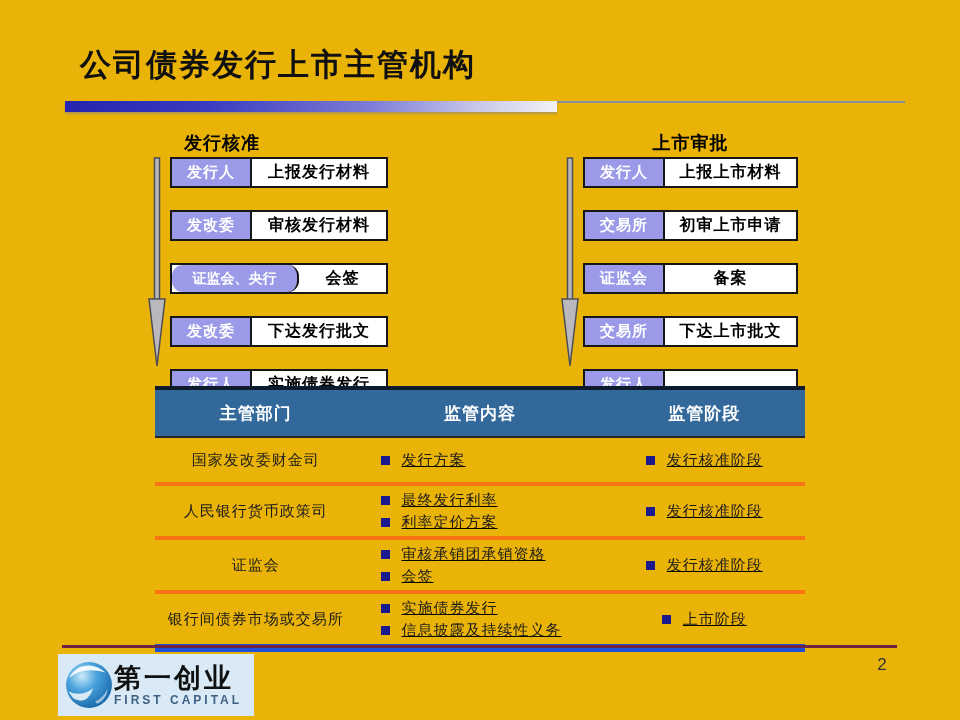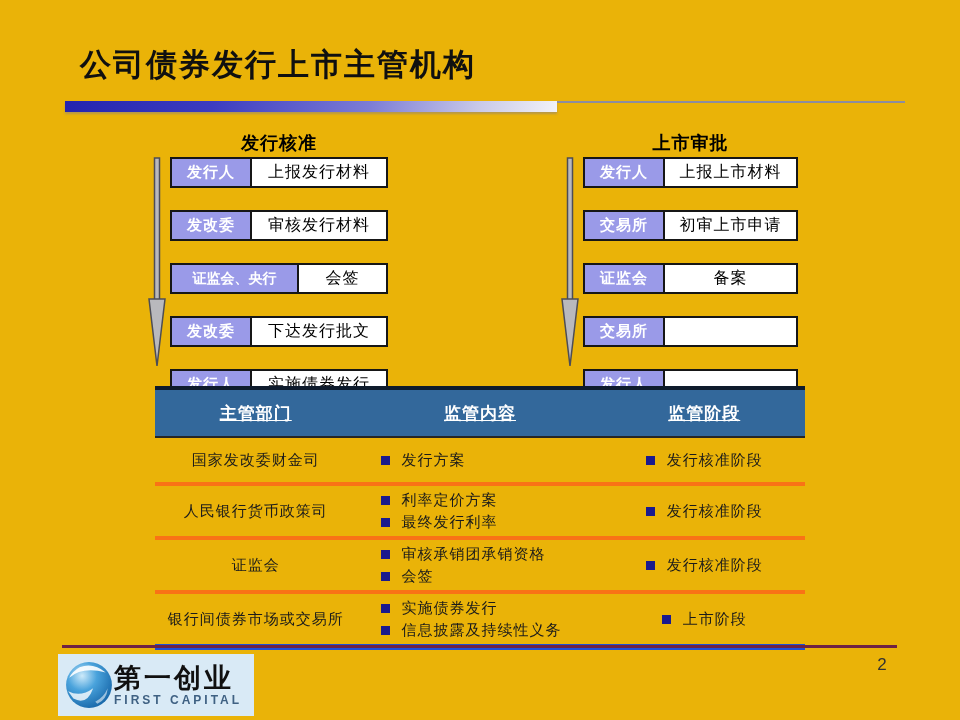--- a/index.html
+++ b/index.html
@@ -19,60 +19,60 @@
   }
   .title-bar{
     position:absolute;left:65px;top:101px;width:492px;height:11px;
     background:linear-gradient(100deg,#2424ae 0%,#3c3cc0 30%,#7d7dd6 62%,#c9c9e8 84%,#f2f2f7 100%);
     box-shadow:0 2px 2px rgba(120,120,150,.45);
   }
   
   .fc-title{
     position:absolute;top:131px;font-size:18px;font-weight:bold;color:#000;letter-spacing:1px;
   }
-  .fc-title.left{left:170px;width:218px;text-align:center;}
+  .fc-title.left{left:184px;width:218px;text-align:left;}
   .fc-title.right{left:583px;width:215px;text-align:center;}
   .flow-arrow{position:absolute;top:156px;width:22px;height:212px;}
   .flow-arrow.left{left:146px;}
   .flow-arrow.right{left:559px;}
   .fc-steps{
     position:absolute;top:157px;display:flex;flex-direction:column;gap:22px;
   }
   .fc-steps.left{left:170px;width:218px;}
   .fc-steps.right{left:583px;width:215px;}
   .fc-row{
     display:flex;height:31px;box-sizing:border-box;
     border:2px solid #161616;background:#fff;
   }
   .fc-actor{
     width:78px;flex:0 0 auto;background:#9a9ae8;color:#ffffff;
     border-right:2px solid #161616;
     display:flex;align-items:center;justify-content:center;
     font-weight:bold;font-size:15px;letter-spacing:1px;
   }
-  .fc-actor.wide{width:125px;font-size:14px;letter-spacing:0;}
+  .fc-actor.wide{width:125px;font-size:14px;letter-spacing:0;border-radius:11px;}
   .fc-action{
     flex:1;display:flex;align-items:center;justify-content:center;
-    background:#ffffff;color:#000;font-weight:normal;font-size:16px;letter-spacing:1px;
+    background:#ffffff;color:#000;font-weight:bold;font-size:16px;letter-spacing:1px;
   }
   
   .reg-table{position:absolute;left:155px;top:386px;width:650px;}
   .tbl-top{height:4px;background:#0e1b2c;}
   .tbl-header{
     height:46px;background:#33689b;border-bottom:2px solid #262626;
     display:grid;grid-template-columns:31% 38% 31%;align-items:center;
-    color:#ffffff;font-weight:bold;font-size:17px;text-align:center;letter-spacing:1px;text-decoration:underline;
+    color:#ffffff;font-weight:bold;font-size:17px;text-align:center;letter-spacing:1px;
   }
   .tbl-row{
     display:grid;grid-template-columns:31% 38% 31%;align-items:center;
     border-bottom:4px solid #f97316;min-height:48px;padding:3px 0;box-sizing:border-box;
   }
-  .tbl-row.last{border-bottom:6px solid #1d4ed8;}
+  .tbl-row.last{border-bottom:8px solid #1d4ed8;}
   .dept{ text-align:center;font-size:15px;color:#1b1b1b;letter-spacing:1px;}
-  .cell-list{list-style:none;margin:0;padding:0;}
+  .cell-list{list-style:none;margin:0;padding:0;text-decoration:underline;}
   .cell-list li{display:flex;align-items:center;font-size:15px;color:#1b1b1b;line-height:22px;letter-spacing:1px;}
   .content-cell .cell-list{padding-left:24px;}
   .stage-cell .cell-list{width:max-content;margin:0 auto;}
   .bullet{
     display:inline-block;width:9px;height:9px;background:#1a1a8e;
     margin-right:12px;flex:0 0 auto;
   }
   
   .maroon-line{position:absolute;left:62px;top:645px;width:835px;height:3px;background:#6e2244;}
   .logo{
@@ -137,20 +137,21 @@
     <div class="fc-row">
       <div class="fc-actor">交易所</div>
       <div class="fc-action">初审上市申请</div>
     </div>
     <div class="fc-row">
       <div class="fc-actor">证监会</div>
       <div class="fc-action">备案</div>
     </div>
     <div class="fc-row">
       <div class="fc-actor">交易所</div>
+      <div class="fc-action">下达上市批文</div>
     </div>
     <div class="fc-row">
       <div class="fc-actor">发行人</div>
     </div>
   </div>
 
   <div class="reg-table">
     <div class="tbl-top"></div>
     <div class="tbl-header">
       <div>主管部门</div>
@@ -177,25 +178,25 @@
         </ul>
       </div>
     </div>
 
     <div class="tbl-row">
       <div class="dept">人民银行货币政策司</div>
       <div class="content-cell">
         <ul class="cell-list">
           <li>
               <span class="bullet"></span>
+              <span>最终发行利率</span>
+            </li>
+          <li>
+              <span class="bullet"></span>
               <span>利率定价方案</span>
-            </li>
-          <li>
-              <span class="bullet"></span>
-              <span>最终发行利率</span>
             </li>
         </ul>
       </div>
       <div class="stage-cell">
         <ul class="cell-list">
           <li>
               <span class="bullet"></span>
               <span>发行核准阶段</span>
             </li>
         </ul>

